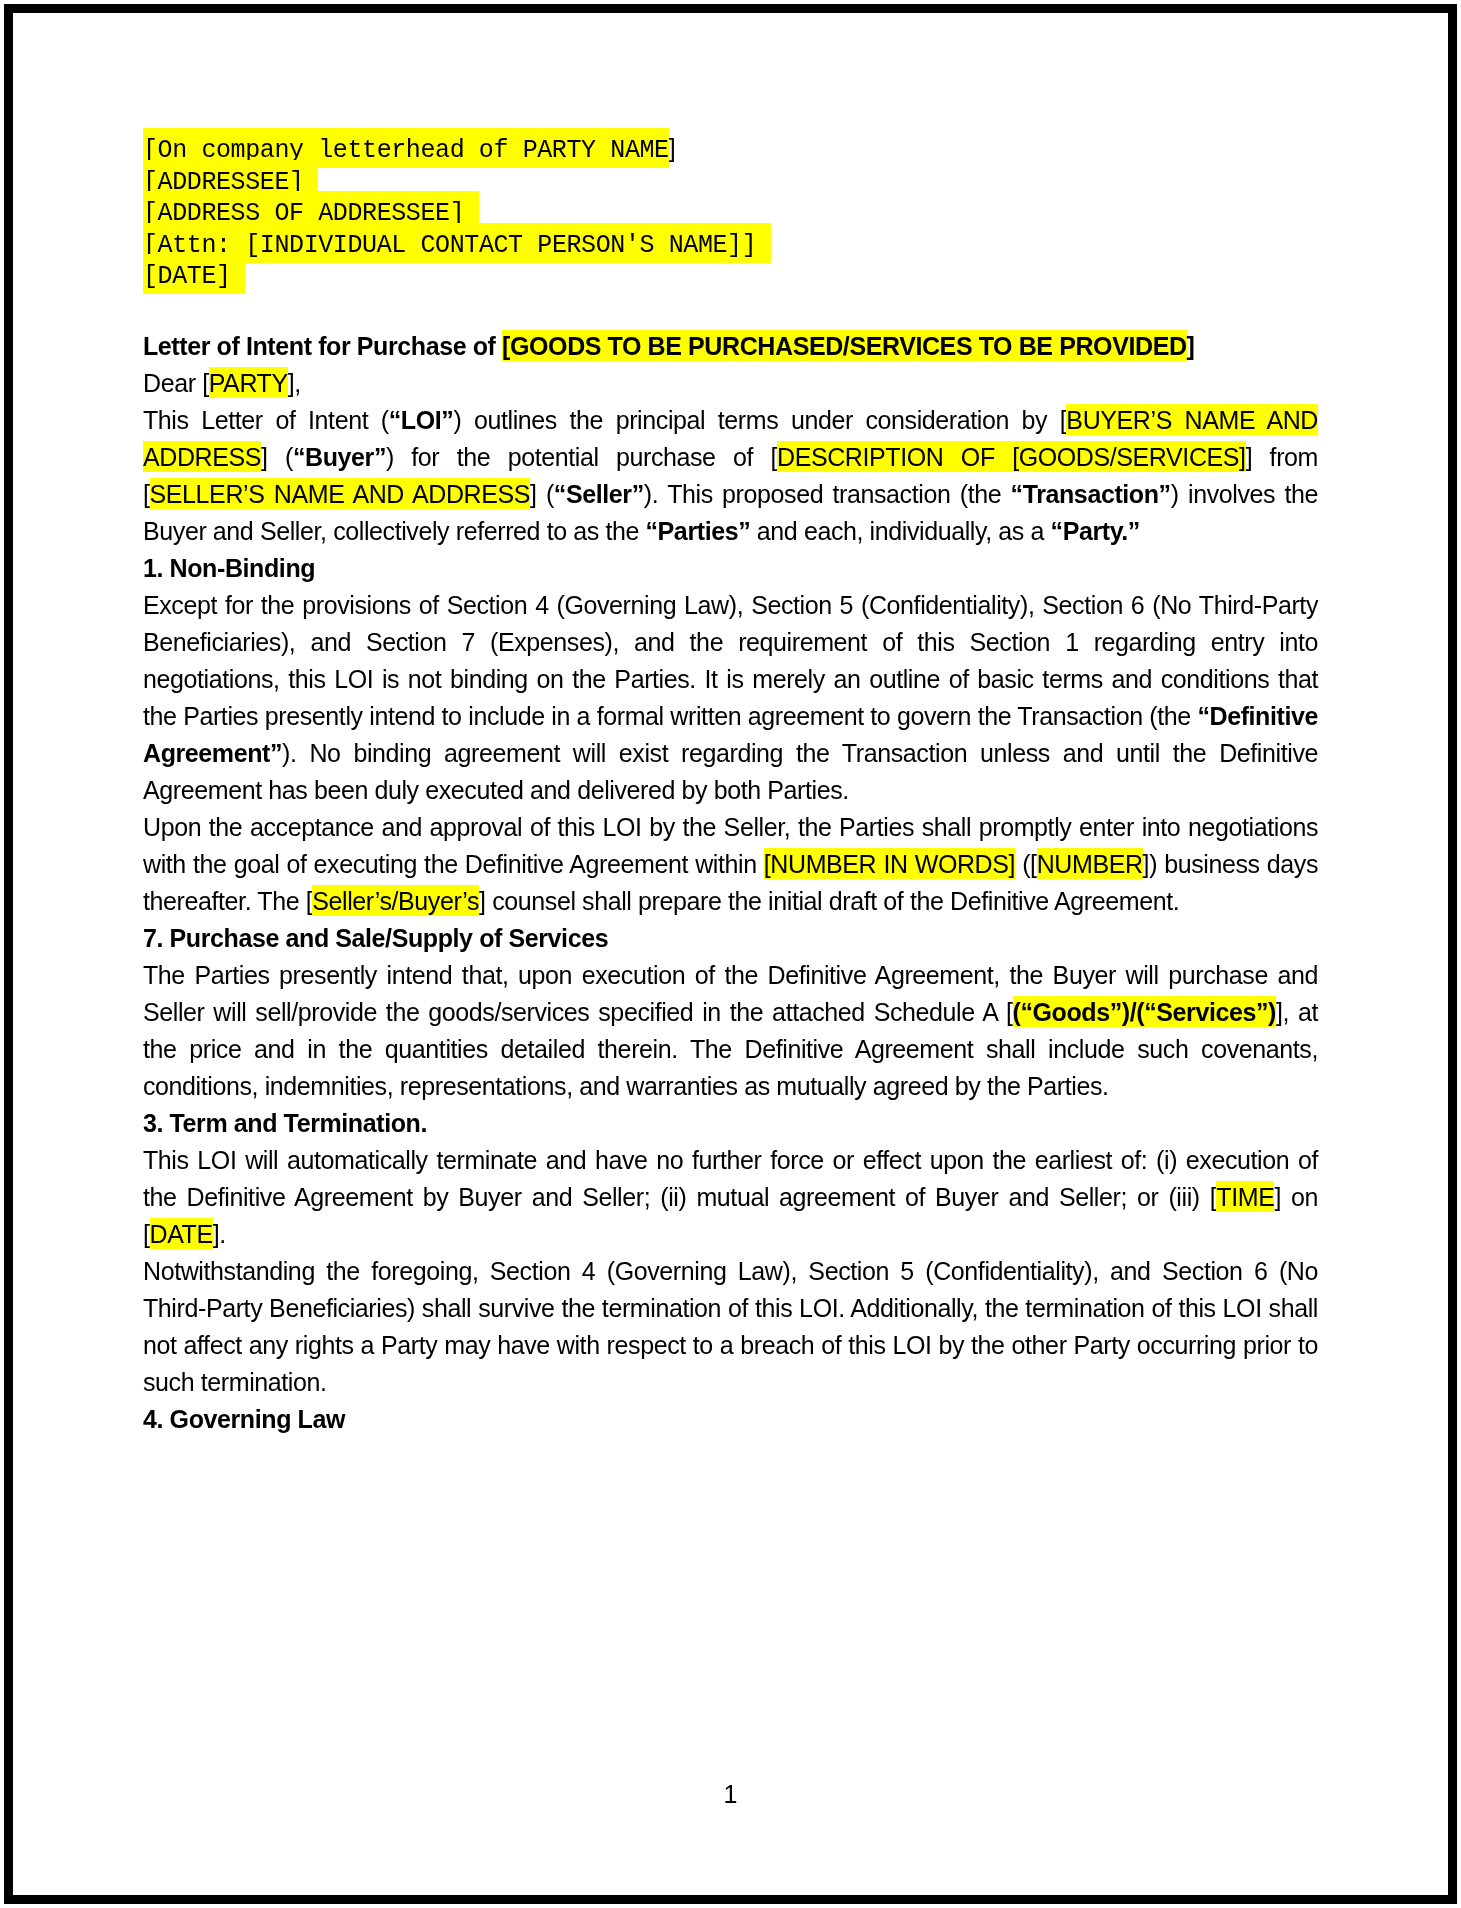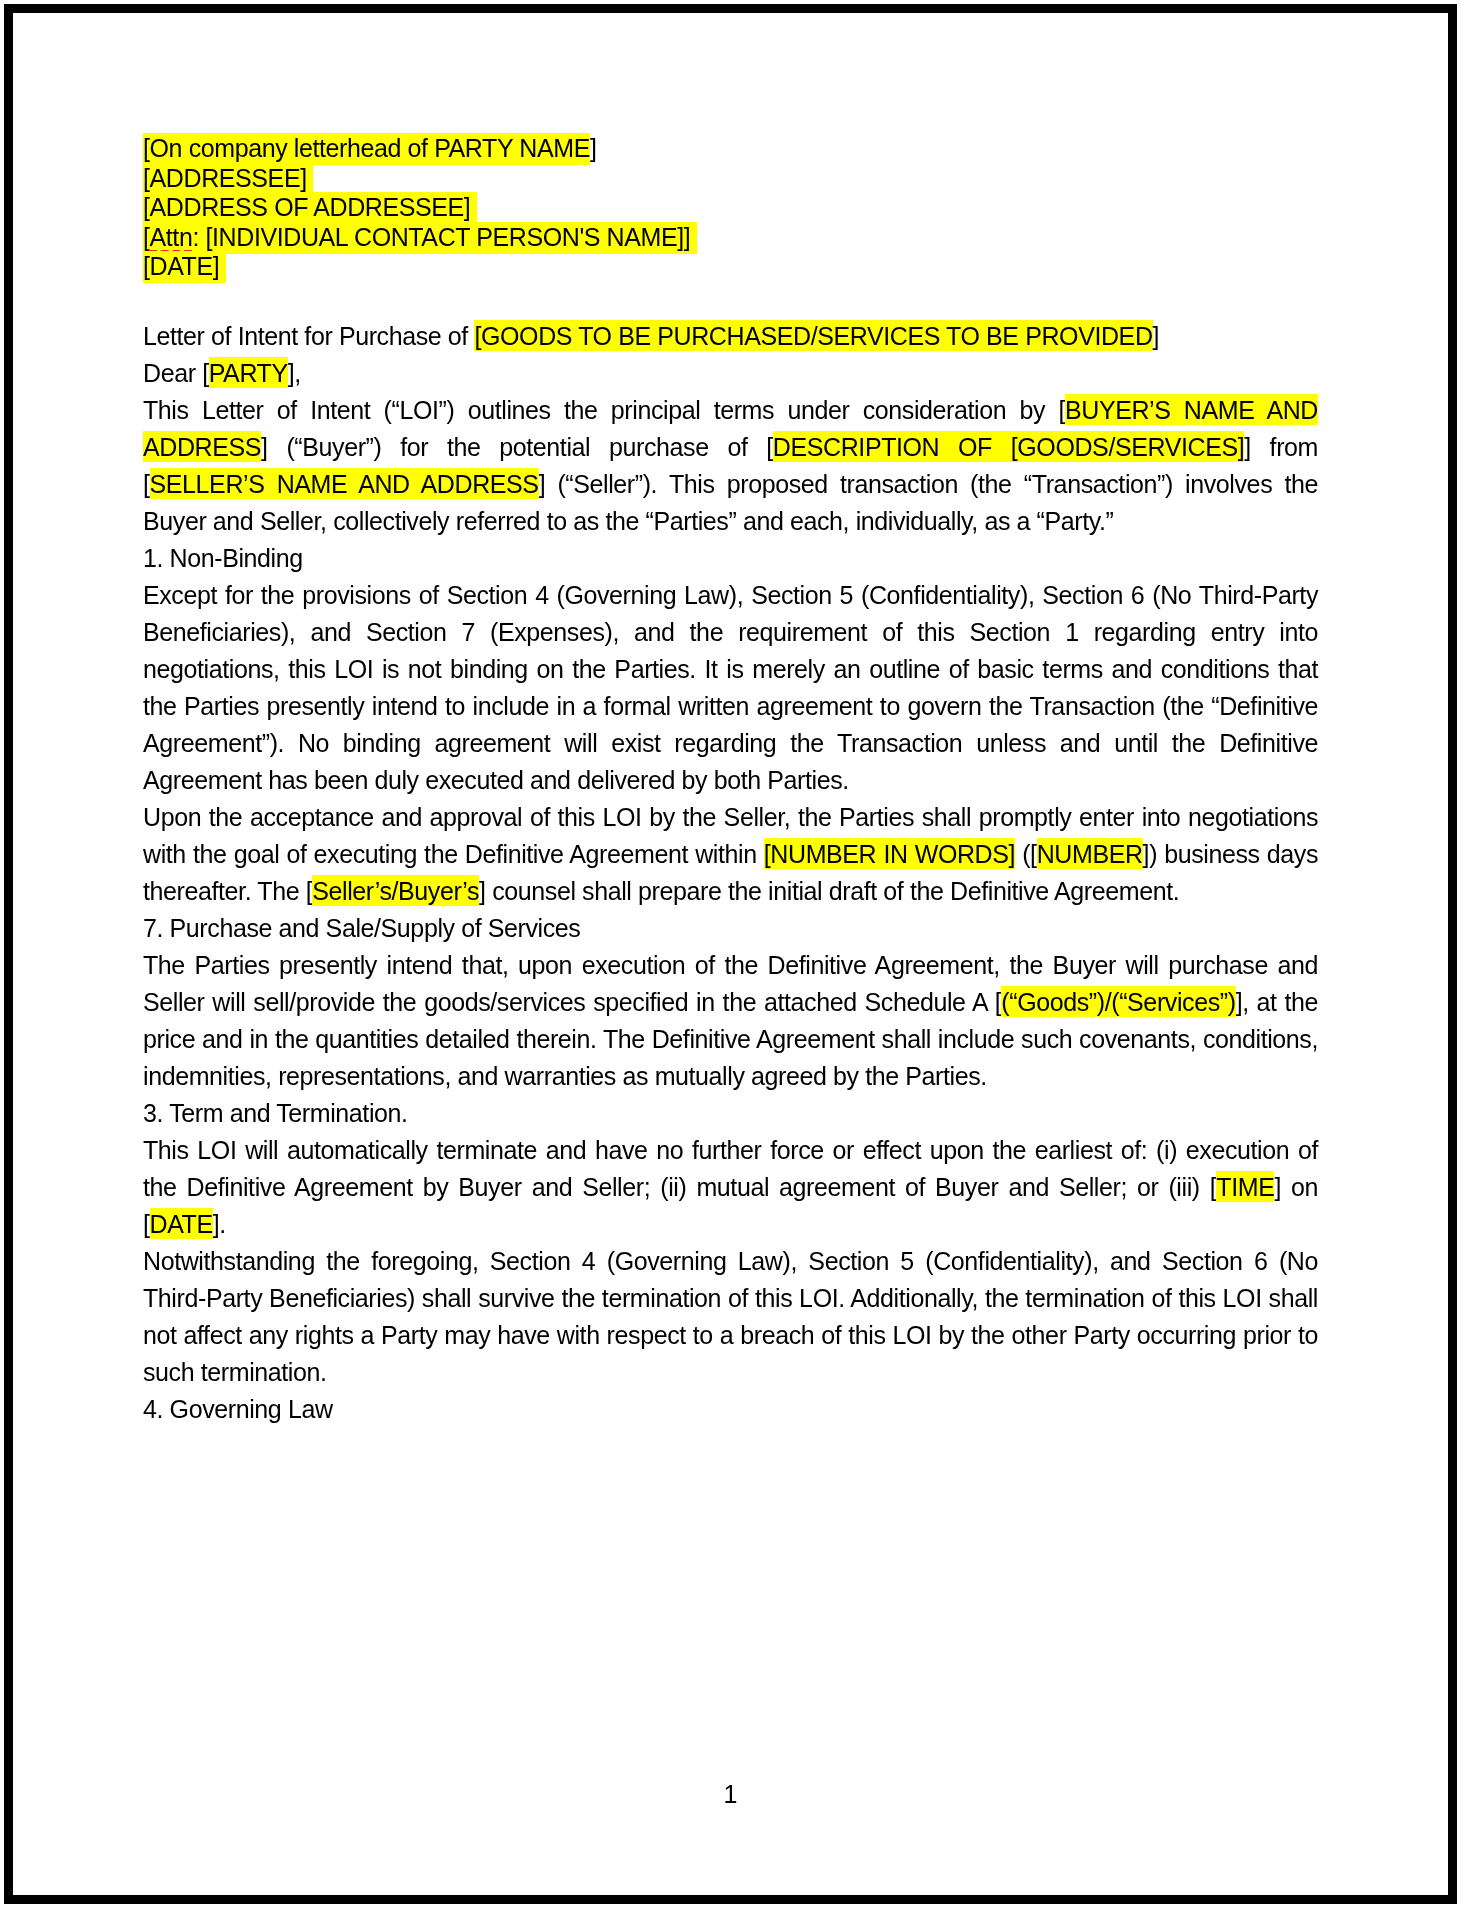--- a/index.html
+++ b/index.html
@@ -30,29 +30,30 @@
   }
   .doc p { margin: 0; }
   .address { line-height: 29.5px; }
   .address-line { white-space: nowrap; }
   .para { text-align: justify; }
   .title { font-weight: bold; white-space: nowrap; }
   .heading { font-weight: bold; }
   .salutation {}
   .gap { margin-bottom: 36px; }
   .gap-lg { margin-bottom: 45px; }
-  .b { font-weight: normal; margin-top: 38px; }
+  .b { font-weight: bold; margin-top: 38px; }
   .hl {
     background: #ffff00;
     padding-top: 2px;
     padding-bottom: 1px;
   }
   .address .hl {
-    padding-top: 1px;
+    padding-top: 8px;
     padding-bottom: 3px;
+    font-family: Liberation Mono, monospace;
   }
   .sq {
     text-decoration-line: underline;
     text-decoration-style: dashed;
     text-decoration-color: #ff2b19;
     text-decoration-thickness: 3.5px;
     text-underline-offset: 5px;
   }
   .page-number {
     position: absolute;

